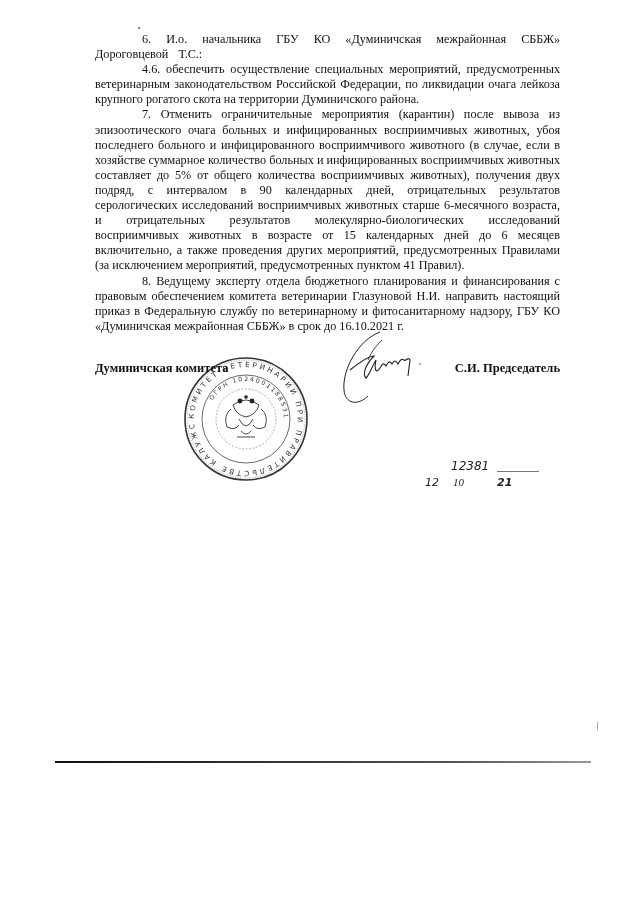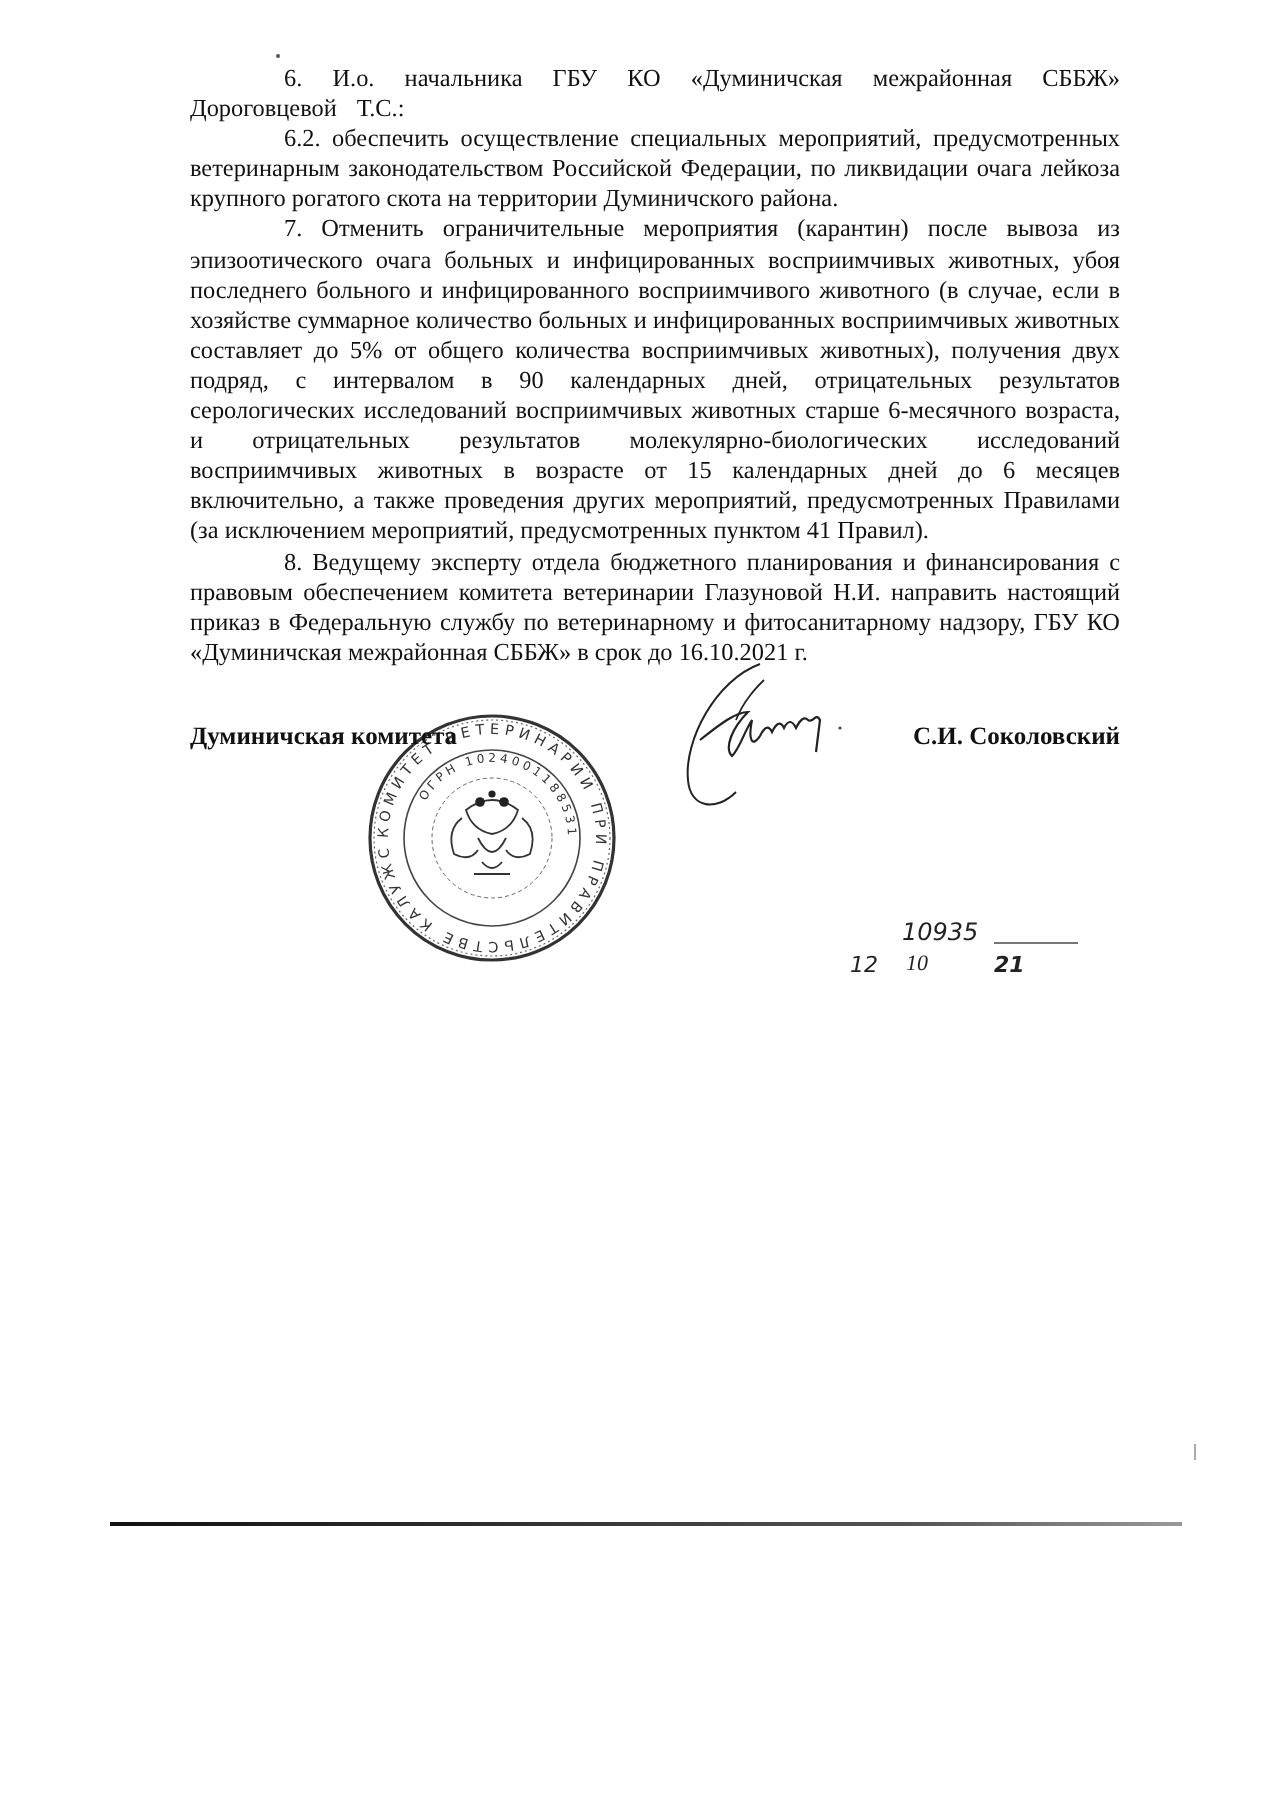--- a/index.html
+++ b/index.html
@@ -21,21 +21,21 @@
   .mark { position: absolute; left: 597px; top: 722px; width: 1px; height: 8px; background: #aaa; }
   .dot { position: absolute; width: 2px; height: 2px; background: #555; border-radius: 50%; }
 </style>
 </head>
 <body>
 
 <div class="page">
 
   <div class="text-block" style="top:32px;">
     <p class="p ind" style="word-spacing:7px;">6.  И.о.  начальника  ГБУ  КО  «Думиничская  межрайонная  СББЖ» Дороговцевой Т.С.:</p>
-    <p class="p ind">6.2. обеспечить осуществление специальных мероприятий, предусмотренных ветеринарным законодательством Российской Федерации, по ликвидации очага лейкоза крупного рогатого скота на территории Думиничского района.</p>
+    <p class="p ind">4.6. обеспечить осуществление специальных мероприятий, предусмотренных ветеринарным законодательством Российской Федерации, по ликвидации очага лейкоза крупного рогатого скота на территории Думиничского района.</p>
     <p class="p ind">7. Отменить ограничительные мероприятия (карантин) после вывоза из эпизоотического очага больных и инфицированных восприимчивых животных, убоя последнего больного и инфицированного восприимчивого животного (в случае, если в хозяйстве суммарное количество больных и инфицированных восприимчивых животных составляет до 5% от общего количества восприимчивых животных), получения двух подряд, с интервалом в 90 календарных дней, отрицательных результатов серологических исследований восприимчивых животных старше 6-месячного возраста, и отрицательных результатов молекулярно-биологических исследований восприимчивых животных в возрасте от 15 календарных дней до 6 месяцев включительно, а также проведения других мероприятий, предусмотренных Правилами (за исключением мероприятий, предусмотренных пунктом 41 Правил).</p>
     <p class="p ind">8. Ведущему эксперту отдела бюджетного планирования и финансирования с правовым обеспечением комитета ветеринарии Глазуновой Н.И. направить настоящий приказ в Федеральную службу по ветеринарному и фитосанитарному надзору, ГБУ КО «Думиничская межрайонная СББЖ» в срок до 16.10.2021 г.</p>
   </div>
 
   <svg class="stamp" viewBox="0 0 130 128">
     <defs>
       <path id="stampArc" d="M65,64 m-52,0 a52,52 0 1,1 104,0 a52,52 0 1,1 -104,0"></path>
       <path id="stampArcInner" d="M65,64 m-38,0 a38,38 0 1,1 76,0 a38,38 0 1,1 -76,0"></path>
     </defs>
     <circle cx="65" cy="64" r="61" fill="none" stroke="#333" stroke-width="1.6"></circle>
@@ -64,24 +64,24 @@
 
   <svg class="signature" viewBox="0 0 110 80">
     <path d="M42 2 C20 10 4 40 6 60 C7 74 20 76 30 66" fill="none" stroke="#222" stroke-width="1"></path>
     <path d="M12 40 C22 32 30 26 36 26 C28 34 24 44 28 48 C32 44 34 36 38 30 C36 40 38 44 42 38 C44 34 46 32 48 36 C50 32 52 30 54 34 C56 30 58 30 60 34 C62 30 64 28 66 30 C68 32 70 26 72 30 L70 46" fill="none" stroke="#222" stroke-width="1.1"></path>
     <path d="M30 30 C34 20 40 14 44 10" fill="none" stroke="#222" stroke-width="0.9"></path>
     <circle cx="82" cy="34" r="0.8" fill="#444"></circle>
   </svg>
 
   <div class="sig-row">
     <span class="sig-title">Думиничская комитета</span>
-    <span class="sig-name">С.И. Соколовский</span>
+    <span class="sig-name">С.И. Председатель</span>
   </div>
 
-  <span class="handwritten" style="left:451px; top:459px; font-size:12px;">10935</span>
+  <span class="handwritten" style="left:451px; top:459px; font-size:12px;">12381</span>
   <div style="position:absolute; left:497px; top:471px; width:42px; height:1px; background:#777;"></div>
   <span class="handwritten" style="left:425px; top:476px;">12</span>
   <span class="handwritten" style="left:453px; top:476px;font-family:Liberation Serif, serif;">10</span>
   <span class="handwritten" style="left:497px; top:476px;font-weight:bold;">21</span>
 
   <div class="dot" style="left:138px; top:27px;"></div>
   <div class="mark"></div>
   <div class="hrule"></div>
 </div>
 

